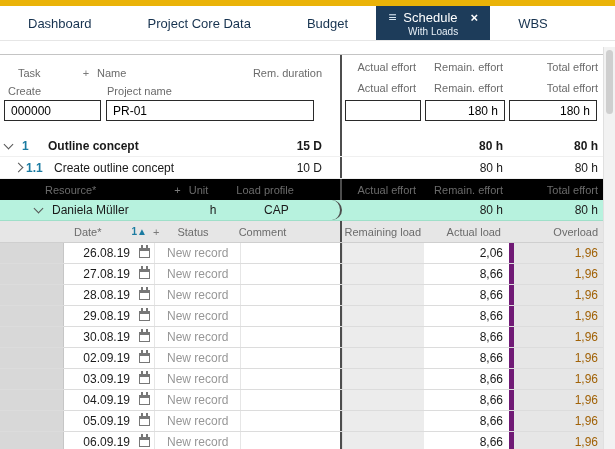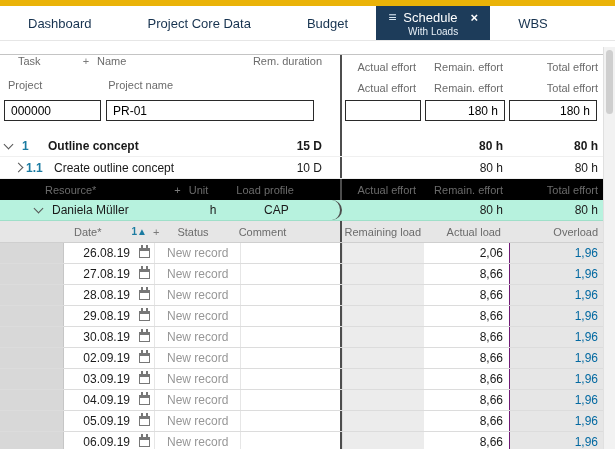--- a/index.html
+++ b/index.html
@@ -23,21 +23,21 @@
   .lp { width:342px; display:flex; align-items:center; border-right:2px solid #4d4d4d; position:relative; }
   .rp { width:261px; display:flex; align-items:center; }
   .cell { height:100%; display:flex; align-items:center; justify-content:flex-end; }
   .c-act { width:82px; padding-right:8px; }
   .c-rem { width:85px; padding-right:6px; }
   .c-tot { width:94px; padding-right:5px; }
 
   .hdr-txt { color:#6b6b6b; font-size:11px; }
   .hrow1 { height:24px; }
   .hrow2 { height:18px; }
-  .hrow1 .lp,.hrow2 .lp { align-items:flex-start; }
+  .hrow1 .lp,.hrow2 .lp { align-items:flex-end; }
 
   .editrow { height:27px; }
   .editrow input { border:1px solid #2a2a2a; height:21px; font-size:12px; padding:0 6px;
     font-family:inherit; background:#fff; }
   .in-id { width:97px; margin-left:4px; }
   .in-name { width:208px; margin-left:5px; }
   .in-act { width:76px; margin-left:3px; text-align:right; }
   .in-rem { width:80px; margin-left:4px; text-align:right; }
   .in-tot { width:88px; margin-left:4px; margin-right:4px; text-align:right; }
 
@@ -67,21 +67,21 @@
 
   .ldrow { height:21px; border-bottom:1px solid #dcdcdc; }
   .ld-gut { width:64px; height:100%; background:#d8d8d8; border-right:1px solid #c6c6c6; }
   .ld-date { width:70px; height:100%; display:flex; align-items:center; justify-content:flex-end; padding-right:4px; }
   .ld-ico { width:20px; display:flex; align-items:center; justify-content:center; cursor:pointer; }
   .ld-status { width:86px; height:100%; display:flex; align-items:center; padding-left:12px;
     color:#979797; border-left:1px solid #e6e6e6; }
   .ld-comment { flex:1; height:100%; border-left:1px solid #e6e6e6; }
   .ld-act { background:#ececec; border-left:1px solid #dedede; }
   .ld-rem { background:#fff; }
-  .ld-ovl { background:#e6e6e6; color:#0369a1; border-left:1px solid #701a75; }
+  .ld-ovl { background:#e6e6e6; color:#a16207; border-left:5px solid #701a75; }
 
   .cal { position:relative; display:inline-block; width:11px; height:10px;
     border:1px solid #777; border-top-width:3px; background:#fff; }
   .cal::before { content:''; position:absolute; top:-6px; left:1px; width:2px; height:3px;
     background:#777; box-shadow:5px 0 0 #777; }
 
   
   .ml8{margin-left:8px}.ml42{margin-left:42px}.ml66{margin-left:66px}.ml45{margin-left:45px}
   .ml78{margin-left:78px}.ml28{margin-left:28px}.ml6{margin-left:6px}.ml18{margin-left:18px}
   .ml30{margin-left:30px}.mla{margin-left:auto}.mr18{margin-right:18px}
@@ -120,21 +120,21 @@
     </div>
     <div class="rp">
       <span class="cell c-act hdr-txt">Actual effort</span>
       <span class="cell c-rem hdr-txt">Remain. effort</span>
       <span class="cell c-tot hdr-txt">Total effort</span>
     </div>
   </div>
 
   <div class="row hrow2">
     <div class="lp">
-      <span class="hdr-txt ml8">Project</span>
+      <span class="hdr-txt ml8">Create</span>
       <span class="hdr-txt ml66">Project name</span>
     </div>
     <div class="rp">
       <span class="cell c-act hdr-txt">Actual effort</span>
       <span class="cell c-rem hdr-txt">Remain. effort</span>
       <span class="cell c-tot hdr-txt">Total effort</span>
     </div>
   </div>
 
   <div class="row editrow">

